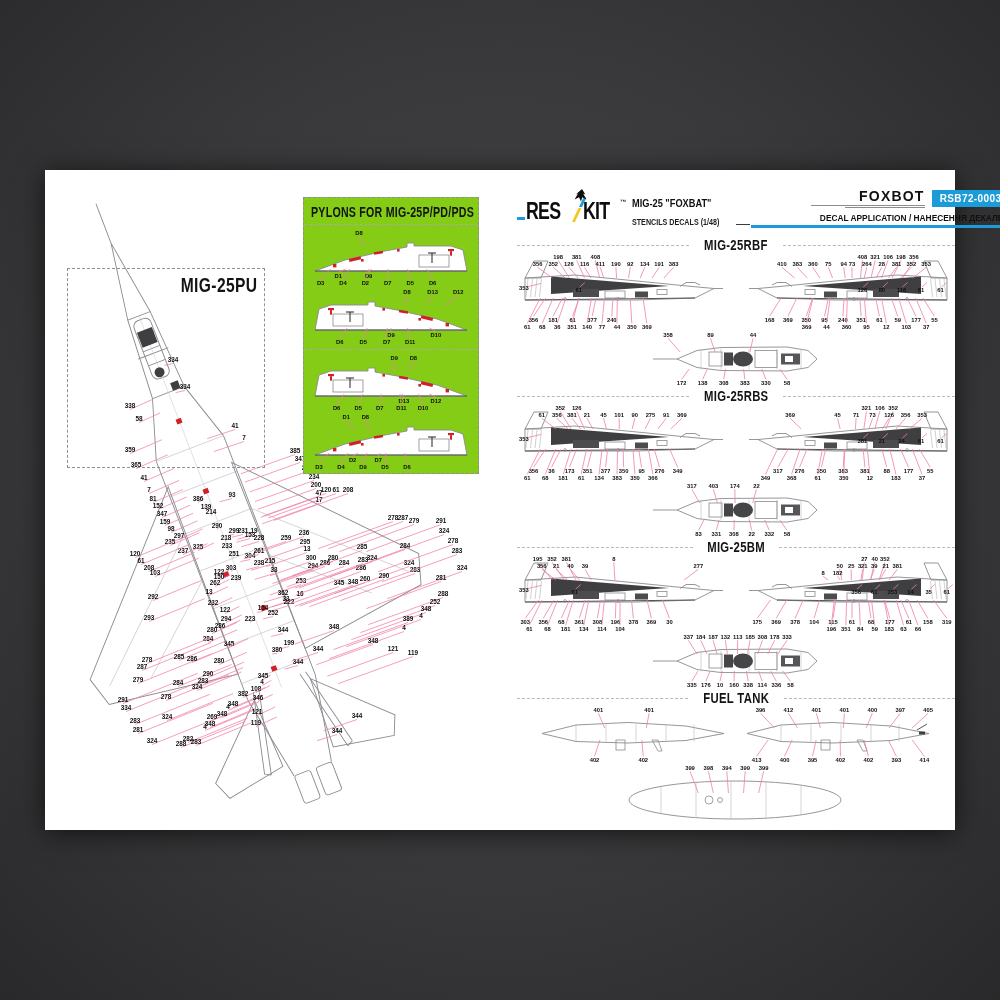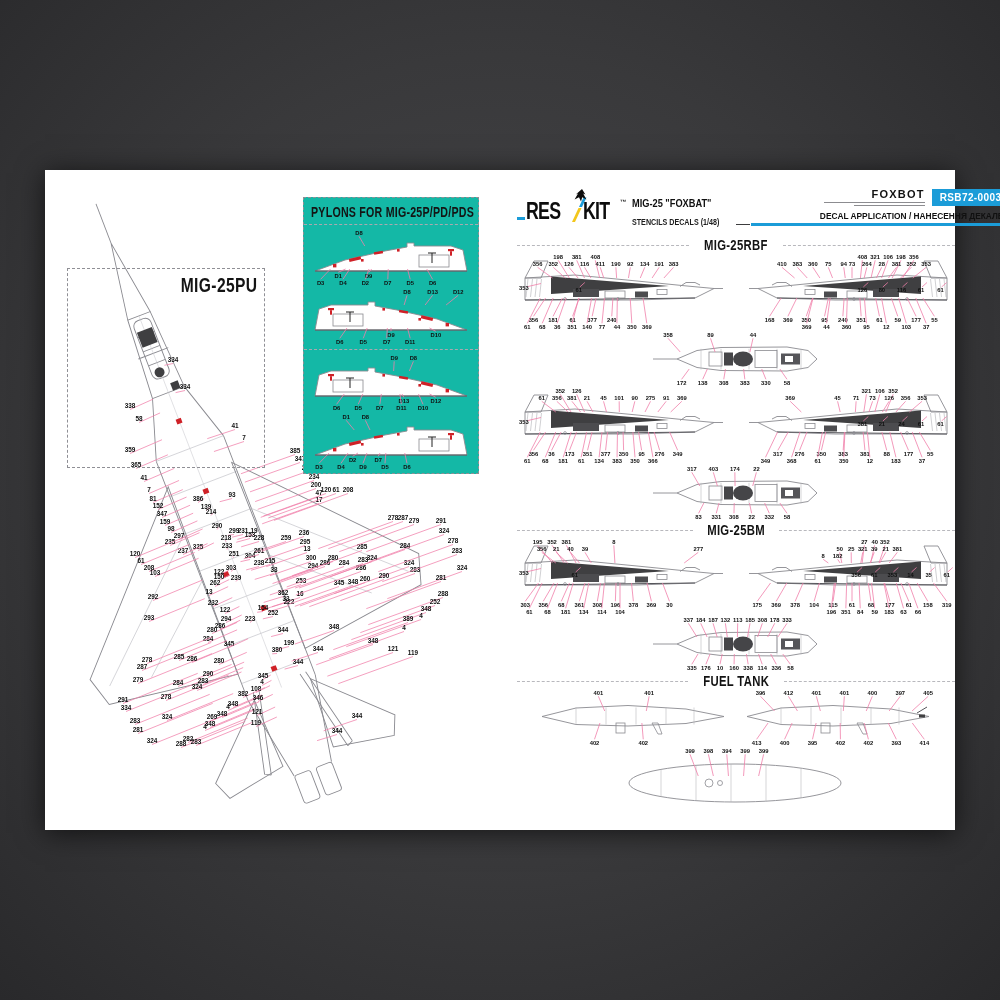--- a/index.html
+++ b/index.html
@@ -5,21 +5,21 @@
   html,body{margin:0;padding:0;}
   .stage{position:relative;width:1000px;height:1000px;overflow:hidden;
     background:radial-gradient(circle at 50% 46%, #47474a 0%, #39393b 55%, #29292b 100%);
     font-family:"Liberation Sans",sans-serif;}
   .sheet{position:absolute;left:45px;top:170px;width:910px;height:660px;background:#ffffff;
     box-shadow:0 3px 26px rgba(0,0,0,.65);}
   .main-svg{position:absolute;left:0;top:0;}
   .pu-box{position:absolute;left:22px;top:68px;width:196px;height:198px;border:1.4px dashed #8f8f95;margin-top:30px;}
   .pu-title{position:absolute;right:7px;top:5px;font-size:20px;font-weight:bold;color:#141414;
     display:inline-block;transform:scaleX(.78);transform-origin:right;white-space:nowrap;letter-spacing:.5px;}
-  .pylons-box{position:absolute;left:258px;top:27px;width:176px;height:277px;border:1.4px dashed #8f8f95;background:#14b8a6;box-sizing:border-box;}
+  .pylons-box{position:absolute;left:258px;top:27px;width:176px;height:277px;border:1.4px dashed #8f8f95;background:#84cc16;box-sizing:border-box;}
   .pylons-title{font-size:14px;font-weight:bold;color:#141414;padding:6px 6px 4px 7px;
     border-bottom:1.2px dashed #a9a9af;white-space:nowrap;}
   .pylons-title span{display:inline-block;transform:scaleX(.76);transform-origin:left;letter-spacing:.3px;}
   .pylon-panel{padding:3px 6px 2px;}
   .pylon-panel + .pylon-panel{border-top:1.2px dashed #a9a9af;}
   .pylon-panel svg{display:block;margin:1px auto;}
   .right-col{position:absolute;left:472px;top:19px;width:438px;}
   .hdr{display:flex;align-items:flex-start;gap:1px;height:47px;}
   .logo{display:flex;align-items:flex-end;height:34px;}
   .logo-underscore{width:8px;height:3.5px;background:#1b9cd8;margin:0 1px 3px 0;}
@@ -27,21 +27,21 @@
   .logo-word.k{transform-origin:left;margin-left:-4px;}
   .logo-slash{margin:0 -2px 0 -3px;}
   .logo-tm{font-size:6.5px;font-weight:bold;color:#222;margin:0 0 18px 1px;}
   .hdr-titles{margin:4px 0 0 4px;}
   .hdr-title{font-size:11px;font-weight:bold;color:#101010;display:inline-block;transform:scaleX(.84);transform-origin:left;white-space:nowrap;}
   .hdr-sub{font-size:8.5px;font-weight:bold;color:#1c1c1c;display:inline-block;transform:scaleX(.84);transform-origin:left;white-space:nowrap;}
   .hdr-line{flex:1;min-width:14px;height:35px;border-bottom:1.8px solid #3c3c3e;}
   .hdr-right{display:flex;flex-direction:column;align-items:flex-end;}
   .hdr-right-top{display:flex;align-items:center;gap:7px;}
   .foxbot{text-align:right;}
-  .foxbot-name{font-size:11px;font-weight:900;letter-spacing:1.2px;color:#111;line-height:1;margin-left:48px;}
+  .foxbot-name{font-size:14px;font-weight:900;letter-spacing:1.2px;color:#111;line-height:1;margin-left:48px;}
   .foxbot-bar{height:1.2px;background:#8c8c90;margin-top:1.5px;}
   .foxbot-bar.b2{width:70%;margin-left:30%;}
   .code-badge{background:#1b9cd8;color:#fff;font-size:10px;font-weight:bold;padding:3px 8px;letter-spacing:.4px;}
   .app-label{font-size:9.5px;font-weight:900;color:#101010;margin-top:4px;display:inline-block;transform:scaleX(.88);transform-origin:right;white-space:nowrap;}
   .app-underline{width:258px;height:3px;background:#1b9cd8;margin-top:2px;}
   .sec-title{display:flex;align-items:center;gap:6px;margin:1px 0 0;}
   .sec-title::before,.sec-title::after{content:"";flex:1;border-top:1.2px dashed #b8b8bd;}
   .sec-title span{font-size:14.5px;font-weight:bold;color:#131313;display:inline-block;transform:scaleX(.78);white-space:nowrap;letter-spacing:.4px;}
   .profiles{display:flex;justify-content:space-between;gap:4px;}
   .belly-wrap{text-align:center;line-height:0;}
@@ -790,20 +790,23 @@
                 <text x="72.76" y="53.5" font-size="5.8" text-anchor="middle" font-weight="bold" fill="#101010">308</text>
                 <line x1="93.84" y1="48.3" x2="92.6024" y2="38" stroke="#f07fa9" stroke-width="0.8"></line>
                 <text x="93.84" y="53.5" font-size="5.8" text-anchor="middle" font-weight="bold" fill="#101010">383</text>
                 <line x1="114.92000000000003" y1="48.3" x2="110.73120000000003" y2="38" stroke="#f07fa9" stroke-width="0.8"></line>
                 <text x="114.92000000000003" y="53.5" font-size="5.8" text-anchor="middle" font-weight="bold" fill="#101010">330</text>
                 <line x1="136" y1="48.3" x2="128.86" y2="38" stroke="#f07fa9" stroke-width="0.8"></line>
                 <text x="136" y="53.5" font-size="5.8" text-anchor="middle" font-weight="bold" fill="#101010">58</text>
               </svg></div>
           </div>
           <div>
+            <div class="sec-title">
+              <span>MIG-25RBS</span>
+            </div>
             <div class="profiles">
               <svg width="206" height="78" viewBox="0 0 206 78">
                 <g>
                   <polygon points="8,25 58,22 120,28 170,33 197,35.5 178,45 120,47 8,47" stroke="#8a8a90" fill="#fff" stroke-width="0.9"></polygon>
                   <line x1="197" y1="35.5" x2="206" y2="35.5" stroke="#8a8a90" stroke-width="0.9"></line>
                   <polygon points="8,25 17,8 31,8 24,25" stroke="#8a8a90" fill="none" stroke-width="0.9"></polygon>
                   <line x1="11" y1="26" x2="9" y2="44" stroke="#b0b0b6" stroke-width="0.6"></line>
                   <line x1="15.5" y1="26" x2="13.5" y2="44" stroke="#b0b0b6" stroke-width="0.6"></line>
                   <line x1="20" y1="26" x2="18" y2="44" stroke="#b0b0b6" stroke-width="0.6"></line>
                   <line x1="24.5" y1="26" x2="22.5" y2="44" stroke="#b0b0b6" stroke-width="0.6"></line>

